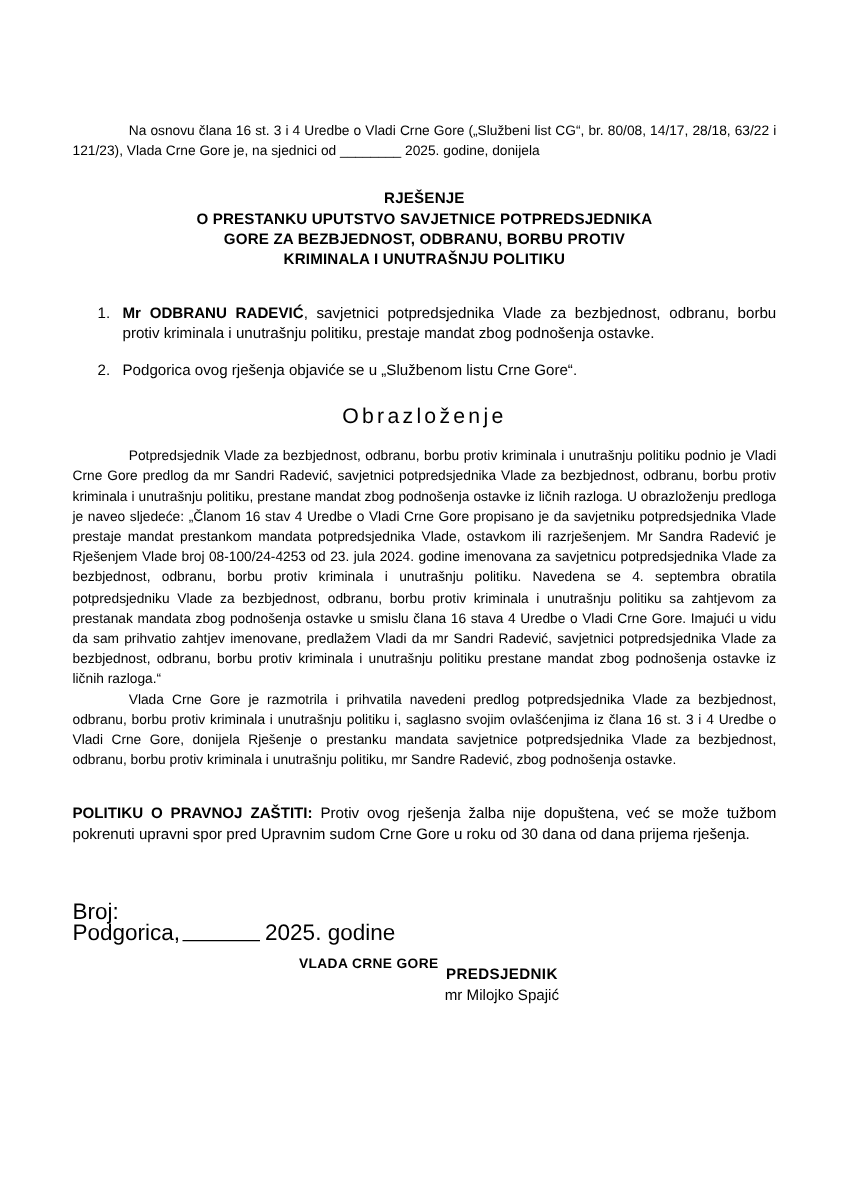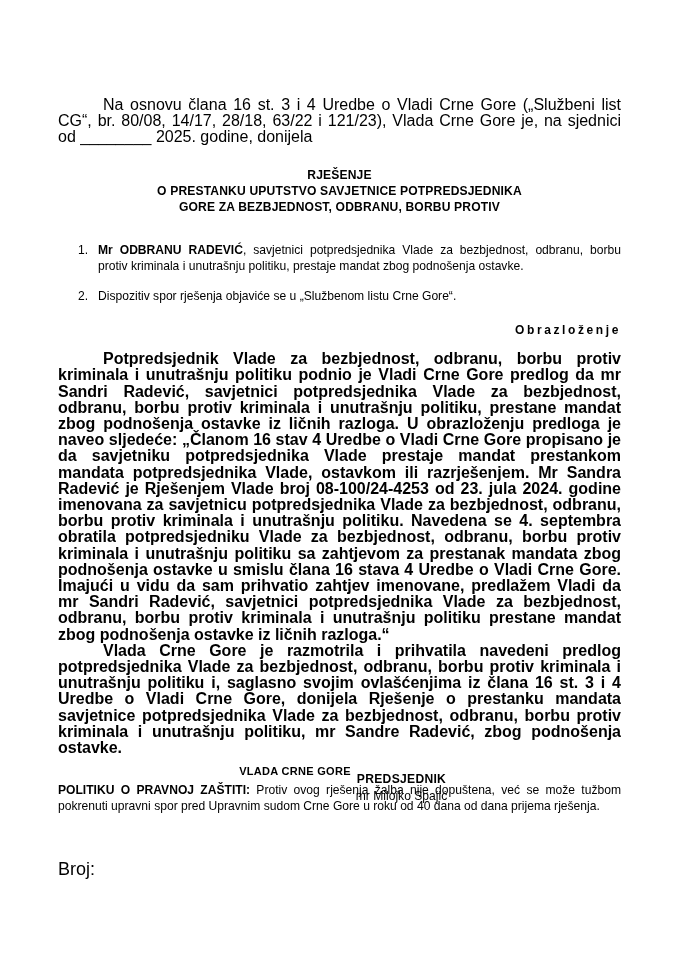--- a/index.html
+++ b/index.html
@@ -28,21 +28,21 @@
     position: absolute;
     left: 58px;
     top: 97px;
     width: 563px;
   }
   p {
     margin: 0;
     padding: 0;
   }
   .para {
-    font-size: 16px;
+    font-size: 11px;
     line-height: 16.2px;
     text-align: justify;
     text-justify: inter-word;
   }
   .para-indent {
     text-indent: 45px;
   }
   .intro {
     text-indent: 45px;
     margin-bottom: 0;
@@ -84,30 +84,29 @@
     top: 0;
     width: 22px;
     text-align: left;
   }
   .bold {
     font-weight: bold;
   }
 
   
   .expl-heading {
-    text-align: right;
-    font-weight: bold;
-    font-size: 12px;
+    text-align: center;
+    font-weight: normal;
+    font-size: 17px;
     letter-spacing: 2.6px;
     margin-top: 19px;
   }
 
   .body-block {
     margin-top: 14px;
-    font-weight: bold;
   }
   .spacer-md { height: 20px; }
   .spacer-lg { height: 26px; }
 
   
   .legal {
     font-size: 12.1px;
     line-height: 16.2px;
     text-align: justify;
   }
@@ -167,47 +166,49 @@
 
 <div class="page">
   <div class="content">
 
     <p class="para intro">Na osnovu člana 16 st. 3 i 4 Uredbe o Vladi Crne Gore („Službeni list CG“, br. 80/08, 14/17, 28/18, 63/22 i 121/23), Vlada Crne Gore je, na sjednici od ________ 2025. godine, donijela</p>
 
     <div class="title-block">
       <span class="title-line">RJEŠENJE</span>
       <span class="title-line">O PRESTANKU UPUTSTVO SAVJETNICE POTPREDSJEDNIKA</span>
       <span class="title-line">GORE ZA BEZBJEDNOST, ODBRANU, BORBU PROTIV</span>
+      <span class="title-line">KRIMINALA I UNUTRAŠNJU POLITIKU</span>
     </div>
 
     <div class="spacer-lg"></div>
 
     <ol class="num-list">
       <li class="num-item">
         <span class="num-marker">1.</span><span class="bold">Mr ODBRANU RADEVIĆ</span><span>, savjetnici potpredsjednika Vlade za bezbjednost, odbranu, borbu protiv kriminala i unutrašnju politiku, prestaje mandat zbog podnošenja ostavke.</span>
       </li>
       <li class="num-item">
-        <span class="num-marker">2.</span><span>Dispozitiv spor rješenja objaviće se u „Službenom listu Crne Gore“.</span>
+        <span class="num-marker">2.</span><span>Podgorica ovog rješenja objaviće se u „Službenom listu Crne Gore“.</span>
       </li>
     </ol>
 
     <div class="expl-heading">Obrazloženje</div>
 
     <div class="body-block">
       <p class="para para-indent">Potpredsjednik Vlade za bezbjednost, odbranu, borbu protiv kriminala i unutrašnju politiku podnio je Vladi Crne Gore predlog da mr Sandri Radević, savjetnici potpredsjednika Vlade za bezbjednost, odbranu, borbu protiv kriminala i unutrašnju politiku, prestane mandat zbog podnošenja ostavke iz ličnih razloga. U obrazloženju predloga je naveo sljedeće: „Članom 16 stav 4 Uredbe o Vladi Crne Gore propisano je da savjetniku potpredsjednika Vlade prestaje mandat prestankom mandata potpredsjednika Vlade, ostavkom ili razrješenjem. Mr Sandra Radević je Rješenjem Vlade broj 08-100/24-4253 od 23. jula 2024. godine imenovana za savjetnicu potpredsjednika Vlade za bezbjednost, odbranu, borbu protiv kriminala i unutrašnju politiku. Navedena se 4. septembra obratila potpredsjedniku Vlade za bezbjednost, odbranu, borbu protiv kriminala i unutrašnju politiku sa zahtjevom za prestanak mandata zbog podnošenja ostavke u smislu člana 16 stava 4 Uredbe o Vladi Crne Gore. Imajući u vidu da sam prihvatio zahtjev imenovane, predlažem Vladi da mr Sandri Radević, savjetnici potpredsjednika Vlade za bezbjednost, odbranu, borbu protiv kriminala i unutrašnju politiku prestane mandat zbog podnošenja ostavke iz ličnih razloga.“</p>
       <p class="para para-indent">Vlada Crne Gore je razmotrila i prihvatila navedeni predlog potpredsjednika Vlade za bezbjednost, odbranu, borbu protiv kriminala i unutrašnju politiku i, saglasno svojim ovlašćenjima iz člana 16 st. 3 i 4 Uredbe o Vladi Crne Gore, donijela Rješenje o prestanku mandata savjetnice potpredsjednika Vlade za bezbjednost, odbranu, borbu protiv kriminala i unutrašnju politiku, mr Sandre Radević, zbog podnošenja ostavke.</p>
     </div>
 
     <div class="spacer-lg"></div>
 
-    <p class="legal"><span class="legal-label">POLITIKU O PRAVNOJ ZAŠTITI:</span><span> Protiv ovog rješenja žalba nije dopuštena, već se može tužbom pokrenuti upravni spor pred Upravnim sudom Crne Gore u roku od 40 dana od dana prijema rješenja.</span></p>
+    <p class="legal"><span class="legal-label">POLITIKU O PRAVNOJ ZAŠTITI:</span><span> Protiv ovog rješenja žalba nije dopuštena, već se može tužbom pokrenuti upravni spor pred Upravnim sudom Crne Gore u roku od 30 dana od dana prijema rješenja.</span></p>
 
     <div class="spacer-lg"></div>
     <div class="spacer-md"></div>
 
     <p class="meta">Broj:</p>
+    <p class="meta"><span>Podgorica,</span><span class="blank-rule"></span><span>2025. godine</span></p>
 
   </div>
 
   <div class="sig-gov">VLADA CRNE GORE</div>
   <div class="sig-title">PREDSJEDNIK</div>
   <div class="sig-name">mr Milojko Spajić</div>
 </div>
 
 </body></html>

